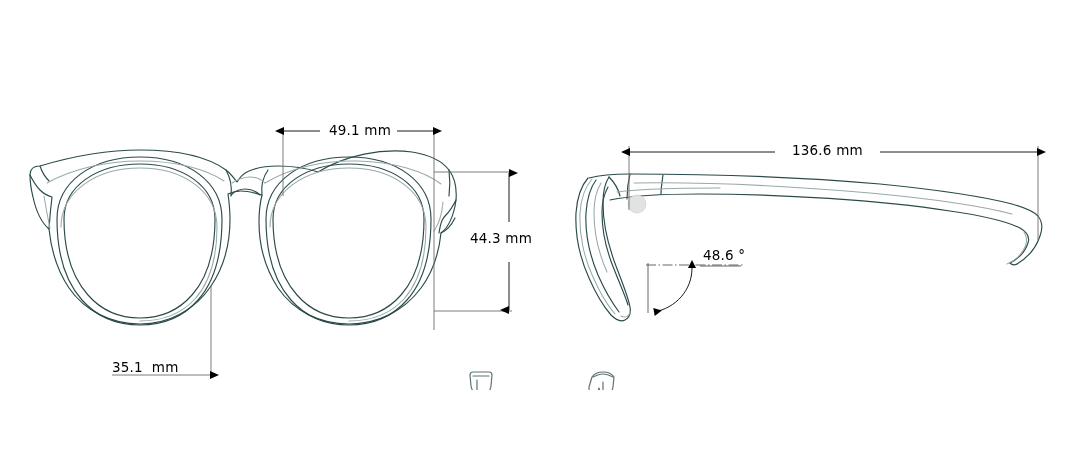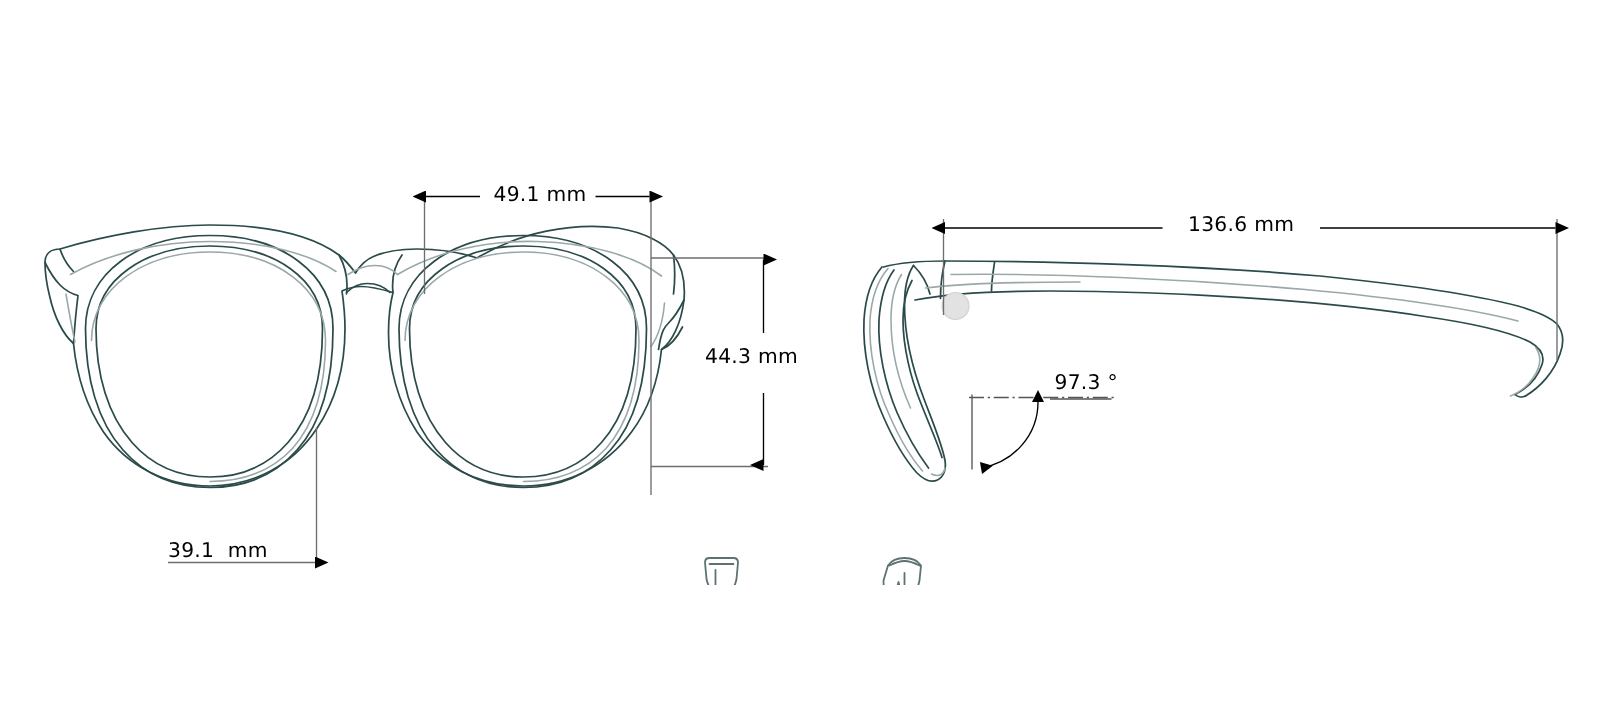--- a/index.html
+++ b/index.html
@@ -295,19 +295,19 @@
     <circle cx="522" cy="405" r="4.2" fill="#ffffff" stroke="#8fa3a3" stroke-width="1.2"></circle>
     <circle cx="563" cy="405" r="4.2" fill="#ffffff" stroke="#8fa3a3" stroke-width="1.2"></circle>
     <circle cx="604" cy="405" r="4.2" fill="#ffffff" stroke="#8fa3a3" stroke-width="1.2"></circle>
 
   </svg>
 
   <div class="dim-text" style="left:329px; top:124px;">49.1 mm</div>
 
   <div class="dim-text" style="left:470px; top:232px;">44.3 mm</div>
 
-  <div class="dim-text" style="left:112px; top:361px;">39.1  mm</div>
+  <div class="dim-text" style="left:112px; top:361px;">35.1  mm</div>
 
   <div class="dim-text" style="left:792px; top:144px;text-align:right;">136.6 mm</div>
 
-  <div class="dim-text" style="left:703px; top:249px;">97.3 °</div>
+  <div class="dim-text" style="left:703px; top:249px;">48.6 °</div>
 
 </div>
 
 </body></html>

